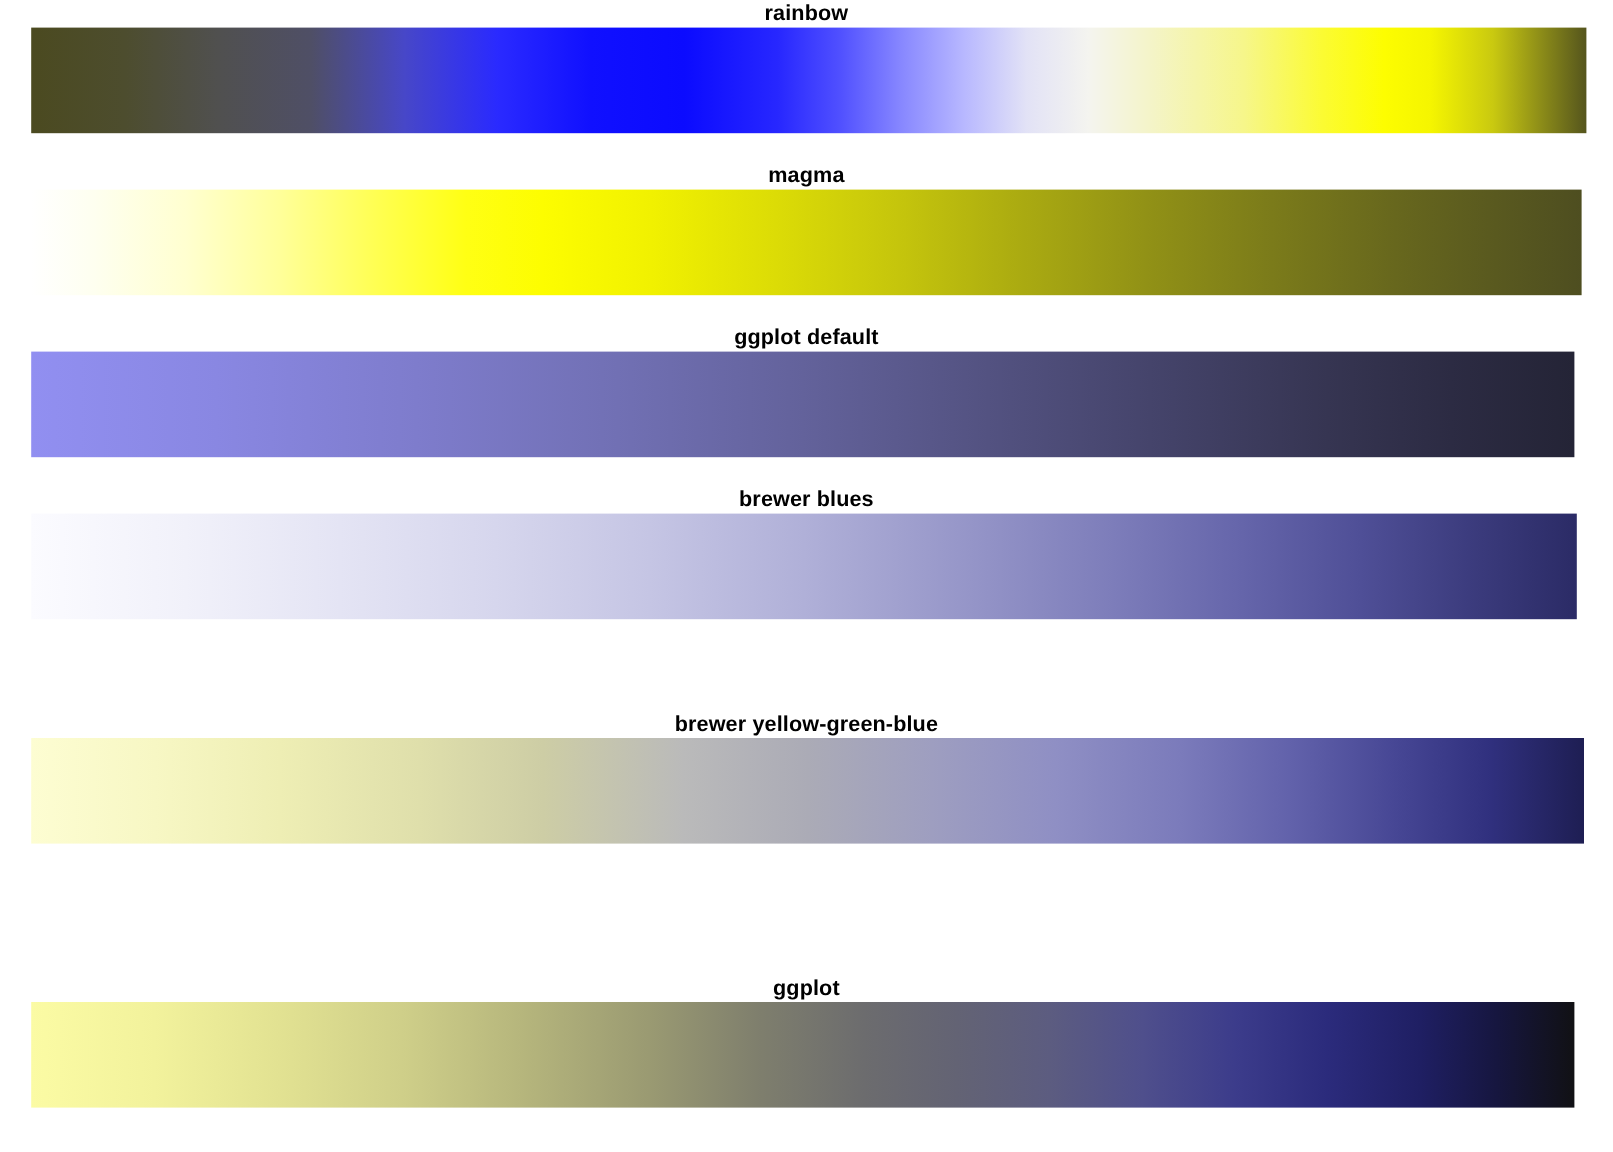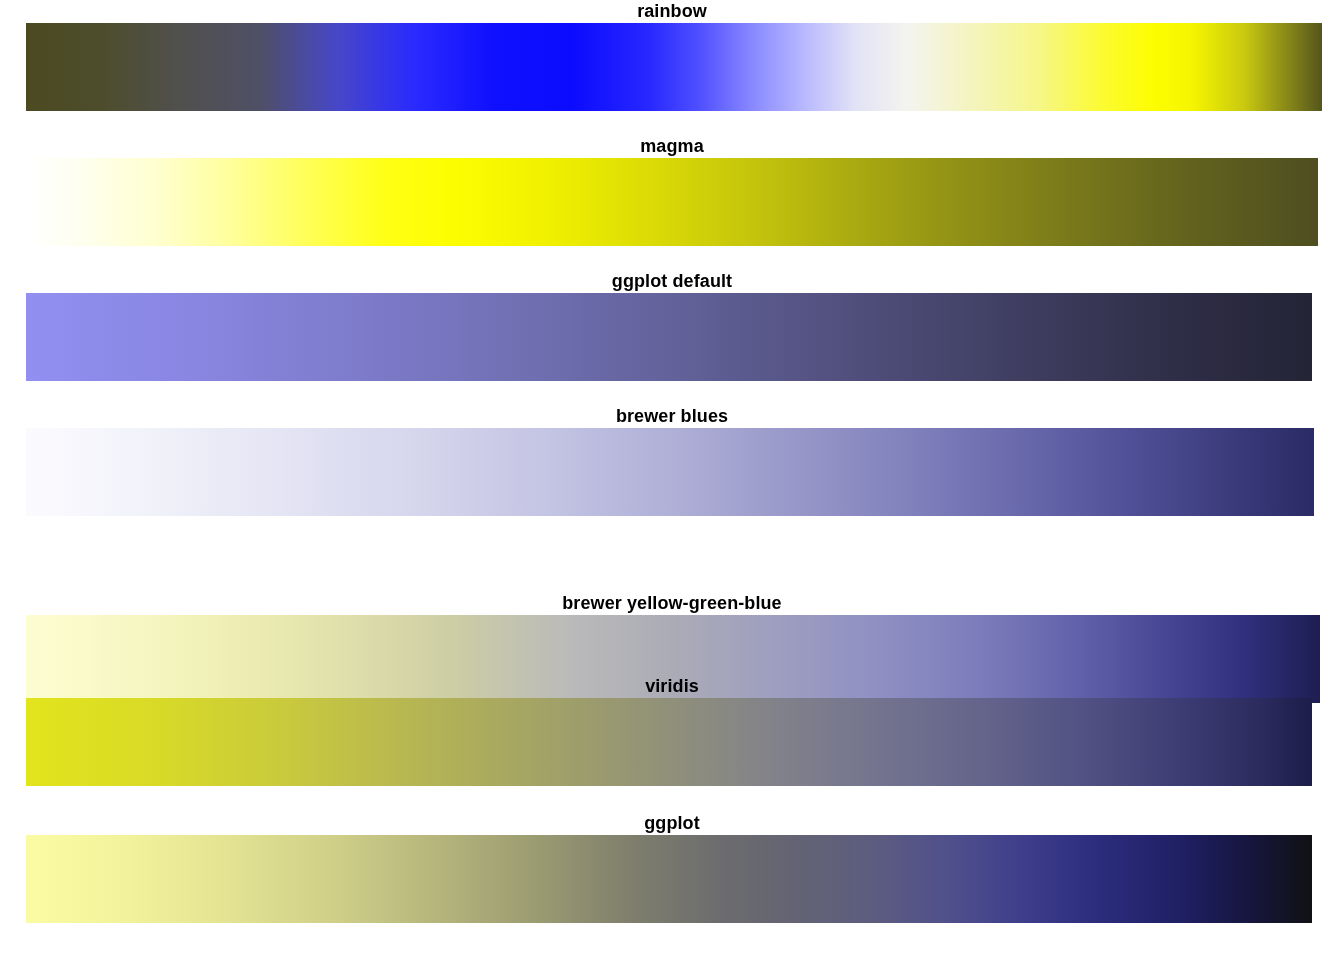--- a/index.html
+++ b/index.html
@@ -88,23 +88,19 @@
   <div class="palette-row" id="row-3">
     <span class="palette-title">brewer blues</span>
     <div class="palette-bar" id="bar-3" style="background-image: linear-gradient(to right, rgb(251, 251, 255) 0%, rgb(241, 241, 250) 10%, rgb(228, 228, 244) 20%, rgb(214, 214, 237) 30%, rgb(197, 197, 228) 40%, rgb(176, 176, 216) 50%, rgb(151, 151, 201) 60%, rgb(125, 125, 186) 70%, rgb(102, 102, 171) 78%, rgb(79, 79, 151) 86%, rgb(60, 60, 126) 93%, rgb(43, 43, 102) 100%);"></div>
   </div>
 
   <div class="palette-row" id="row-4">
     <span class="palette-title">brewer yellow-green-blue</span>
     <div class="palette-bar" id="bar-4" style="background-image: linear-gradient(to right, rgb(253, 253, 210) 0%, rgb(247, 247, 196) 8%, rgb(238, 238, 180) 16%, rgb(223, 223, 171) 25%, rgb(205, 205, 165) 33%, rgb(186, 186, 186) 42%, rgb(171, 171, 182) 50%, rgb(158, 158, 192) 58%, rgb(143, 143, 196) 66%, rgb(123, 123, 187) 74%, rgb(98, 98, 171) 81%, rgb(70, 70, 148) 88%, rgb(48, 48, 126) 94%, rgb(30, 30, 83) 100%);"></div>
   </div>
 
-  <div class="palette-row" id="row-5">
-    <span class="palette-title">viridis</span>
-    <div class="palette-bar" id="bar-5" style="background-image: linear-gradient(to right, rgb(226, 228, 28) 0%, rgb(216, 218, 39) 10%, rgb(201, 202, 60) 20%, rgb(182, 182, 83) 30%, rgb(163, 163, 102) 40%, rgb(144, 144, 122) 50%, rgb(130, 130, 138) 58%, rgb(116, 116, 143) 66%, rgb(101, 101, 140) 74%, rgb(82, 82, 132) 82%, rgb(60, 60, 116) 90%, rgb(43, 43, 94) 96%, rgb(29, 29, 74) 100%);"></div>
-  </div>
 
   <div class="palette-row" id="row-6">
     <span class="palette-title">ggplot</span>
     <div class="palette-bar" id="bar-6" style="background-image: linear-gradient(to right, rgb(251, 251, 164) 0%, rgb(242, 242, 156) 8%, rgb(226, 226, 146) 16%, rgb(207, 207, 137) 24%, rgb(181, 181, 124) 32%, rgb(154, 154, 114) 40%, rgb(127, 127, 109) 47%, rgb(108, 108, 110) 54%, rgb(99, 99, 116) 60%, rgb(92, 92, 128) 66%, rgb(79, 79, 140) 72%, rgb(60, 60, 139) 78%, rgb(43, 43, 124) 84%, rgb(31, 31, 99) 90%, rgb(22, 22, 63) 95%, rgb(17, 17, 20) 100%);"></div>
   </div>
 
 </div>
 
 </body></html>

